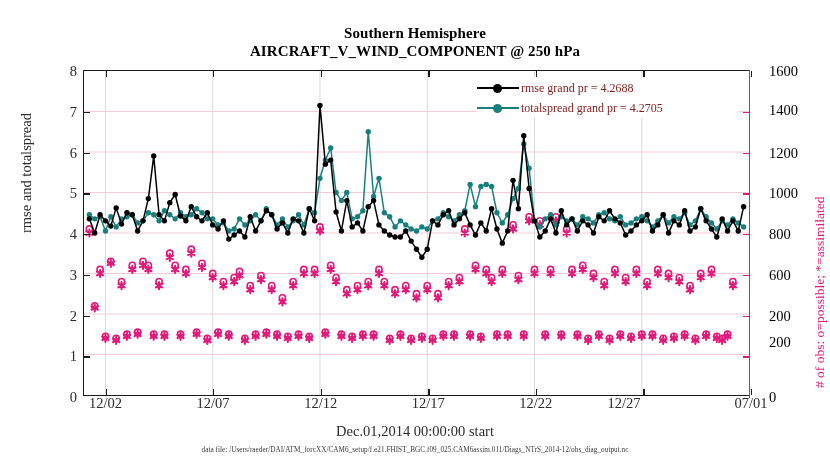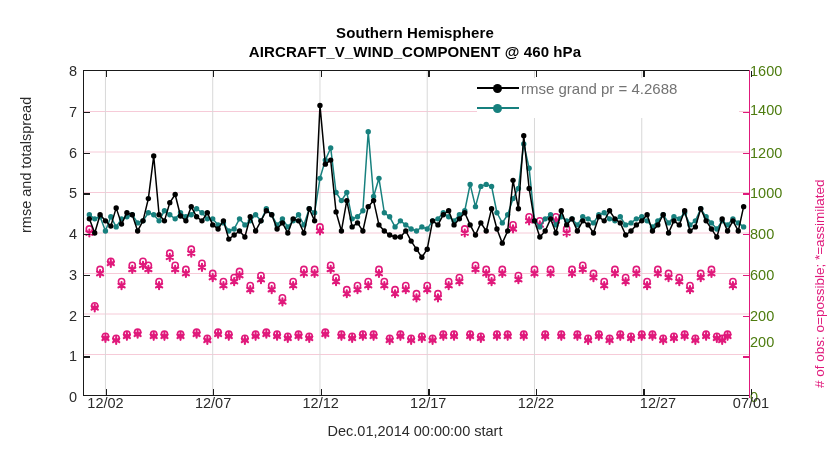--- a/index.html
+++ b/index.html
@@ -3,21 +3,21 @@
 <meta charset="utf-8">
 <style>
   html,body{margin:0;padding:0;}
   body{
     width:830px;height:470px;
     background:#ffffff;
     font-family:"Liberation Sans", sans-serif;
     overflow:hidden;
     position:relative;
   }
-  #root{position:absolute;left:0;top:0;width:830px;height:470px;}
+  #root{position:absolute;left:0;top:0;width:830px;height:470px;font-family:Liberation Serif, serif;}
 
   
   .title-block{
     position:absolute;left:0;top:24px;width:830px;
     text-align:center;color:#000;
   }
   .title-line1{font-size:15px;font-weight:bold;line-height:18px;letter-spacing:.1px;}
   .title-line2{font-size:15px;font-weight:bold;line-height:19px;letter-spacing:.1px;}
 
   
@@ -30,23 +30,23 @@
   }
   .grid-layer,.data-layer{position:absolute;left:0;top:0;width:100%;height:100%;}
 
   
   .ytick-left{
     position:absolute;right:100%;margin-right:7px;
     transform:translateY(-50%);
     font-size:14.5px;color:#2b2b2b;white-space:nowrap;
   }
   .ytick-right{
-    position:absolute;left:100%;margin-left:1px;
+    position:absolute;left:100%;margin-left:20px;
     transform:translateY(-50%);
-    font-size:14.5px;color:#4d7c0f;white-space:nowrap;
+    font-size:14.5px;color:#000000;white-space:nowrap;
   }
   .ytick-mark-l,.ytick-mark-r{position:absolute;height:1.3px;background:#1a1a1a;}
   .ytick-mark-l{left:0;width:6px;}
   .ytick-mark-r{right:0;width:6px;background:#e0197b;}
 
   .xtick-label{
     position:absolute;top:100%;
     transform:translateX(-50%);
     font-size:14.5px;color:#2b2b2b;white-space:nowrap;
   }
@@ -84,30 +84,30 @@
   .legend-row{
     position:absolute;left:0;height:20px;display:flex;align-items:center;
   }
   .legend-row.r0{top:0;}
   .legend-row.r1{top:20px;}
   .legend-swatch{position:relative;width:42px;height:14px;margin-right:2px;}
   .legend-line{position:absolute;left:0;top:6px;width:42px;height:2.2px;}
   .legend-dot{
     position:absolute;left:16px;top:3px;width:9px;height:9px;border-radius:50%;
   }
-  .legend-text{font-size:15px;color:#737373;white-space:nowrap;}
+  .legend-text{font-size:12px;color:#7f1d1d;white-space:nowrap;}
 </style>
 </head>
 <body>
 
 <div id="root">
 
   <div class="title-block">
     <div class="title-line1">Southern Hemisphere</div>
-    <div class="title-line2">AIRCRAFT_V_WIND_COMPONENT @ 460 hPa</div>
+    <div class="title-line2">AIRCRAFT_V_WIND_COMPONENT @ 250 hPa</div>
   </div>
 
   <div class="plot-frame" id="plot-frame">
     <svg class="grid-layer" id="grid-layer" viewBox="0 0 667 326" preserveAspectRatio="none">
         <line x1="0" y1="285.25" x2="667" y2="285.25" stroke="#f6cbd8" stroke-width="1"></line>
         <line x1="0" y1="244.5" x2="667" y2="244.5" stroke="#f6cbd8" stroke-width="1"></line>
         <line x1="0" y1="203.75" x2="667" y2="203.75" stroke="#f6cbd8" stroke-width="1"></line>
         <line x1="0" y1="163" x2="667" y2="163" stroke="#f6cbd8" stroke-width="1"></line>
         <line x1="0" y1="122.25" x2="667" y2="122.25" stroke="#f6cbd8" stroke-width="1"></line>
         <line x1="0" y1="81.5" x2="667" y2="81.5" stroke="#f6cbd8" stroke-width="1"></line>
@@ -657,21 +657,21 @@
         <div class="xtick-mark bot" style="left: 129.097px;"></div>
         <div class="xtick-label" style="left: 236.677px;">12/12</div>
         <div class="xtick-mark" style="left: 236.677px;"></div>
         <div class="xtick-mark bot" style="left: 236.677px;"></div>
         <div class="xtick-label" style="left: 344.258px;">12/17</div>
         <div class="xtick-mark" style="left: 344.258px;"></div>
         <div class="xtick-mark bot" style="left: 344.258px;"></div>
         <div class="xtick-label" style="left: 451.839px;">12/22</div>
         <div class="xtick-mark" style="left: 451.839px;"></div>
         <div class="xtick-mark bot" style="left: 451.839px;"></div>
-        <div class="xtick-label" style="left: 574px;">12/27</div>
+        <div class="xtick-label" style="left: 540px;">12/27</div>
         <div class="xtick-mark" style="left: 559.419px;"></div>
         <div class="xtick-mark bot" style="left: 559.419px;"></div>
         <div class="xtick-label" style="left: 667px;">07/01</div>
         <div class="xtick-mark" style="left: 667px;"></div>
         <div class="xtick-mark bot" style="left: 667px;"></div>
       </div>
   </div>
 
   <div class="legend">
     <div class="legend-row r0">
@@ -679,20 +679,22 @@
         <span class="legend-line" id="lg-line-0" style="background: rgb(0, 0, 0);"></span>
         <span class="legend-dot" id="lg-dot-0" style="background: rgb(0, 0, 0);"></span>
       </span>
       <span class="legend-text">rmse grand pr = 4.2688</span>
     </div>
     <div class="legend-row r1">
       <span class="legend-swatch">
         <span class="legend-line" id="lg-line-1" style="background: rgb(23, 128, 126);"></span>
         <span class="legend-dot" id="lg-dot-1" style="background: rgb(23, 128, 126);"></span>
       </span>
+      <span class="legend-text">totalspread grand pr = 4.2705</span>
     </div>
   </div>
 
   <div class="ylabel-left">rmse and totalspread</div>
   <div class="ylabel-right"># of obs: o=possible; *=assimilated</div>
   <div class="xlabel">Dec.01,2014 00:00:00 start</div>
+  <div class="datafile">data file: /Users/raeder/DAI/ATM_forcXX/CAM6_setup/f.e21.FHIST_BGC.f09_025.CAM6assim.011/Diags_NTrS_2014-12/obs_diag_output.nc</div>
 
 </div>
 
 </body></html>

